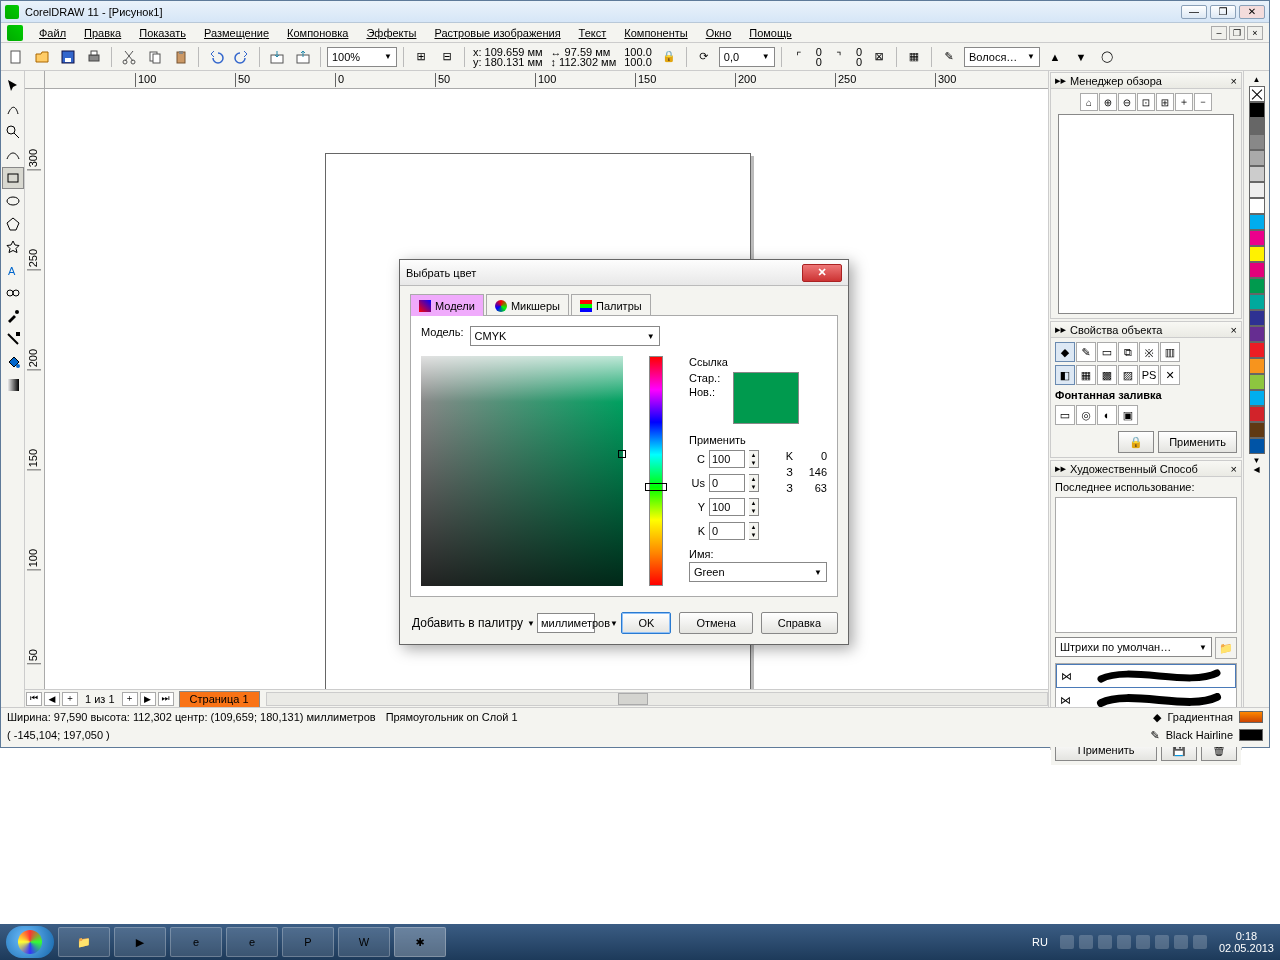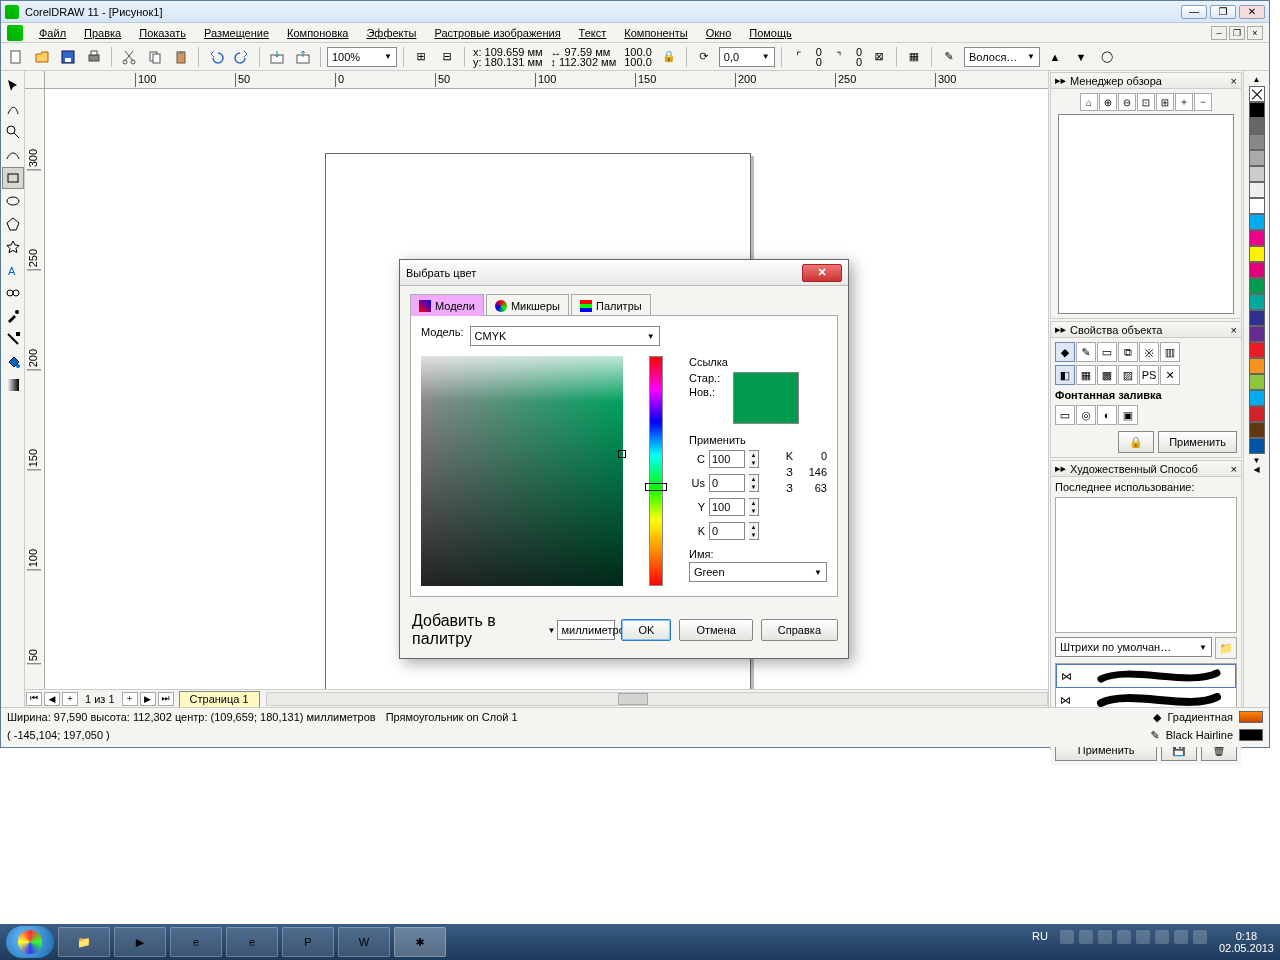--- a/index.html
+++ b/index.html
@@ -58,21 +58,21 @@
 .palette .sw{width:16px;height:16px;border:1px solid #666;margin-bottom:0}
 .palette .noX{width:16px;height:16px;border:1px solid #666;background:#fff;position:relative;margin-bottom:0}
 .palette .noX:before,.palette .noX:after{content:"";position:absolute;left:0;right:0;top:50%;border-top:1px solid #000;transform:rotate(45deg)}
 .palette .noX:after{transform:rotate(-45deg)}
 .statusbar{position:absolute;bottom:0;left:0;right:0;height:40px;background:#f4f4f0;border-top:1px solid #ccc;font-size:10px}
 .statusbar .row{height:18px;display:flex;align-items:center;padding:0 6px;gap:10px}
 .sbright{margin-left:auto;display:flex;align-items:center;gap:6px}
 .fillsw{width:24px;height:12px;border:1px solid #666}
 .pagebar{position:absolute;bottom:40px;left:24px;right:221px;height:18px;background:#f4f4f0;display:flex;align-items:center;border-top:1px solid #ccc;font-size:10px}
 .pagebar .pb{width:16px;height:14px;border:1px solid #aaa;background:#fff;display:flex;align-items:center;justify-content:center;margin:0 1px;font-size:9px}
-.pagetab{height:16px;border:1px solid #888;border-bottom:none;background:#fef9c3;padding:0 10px;display:flex;align-items:center;margin-left:4px}
+.pagetab{height:16px;border:1px solid #888;border-bottom:none;background:#f97316;padding:0 10px;display:flex;align-items:center;margin-left:4px}
 .hscrolltrack{flex:1;height:14px;background:#eaeae6;border:1px solid #ccc;margin-left:6px;position:relative}
 .hscrollthumb{position:absolute;left:45%;width:30px;height:12px;background:#d4d4d0;border:1px solid #aaa}
 
 .dialog{position:absolute;left:398px;top:258px;width:450px;background:#f4f4f0;border:1px solid #666;box-shadow:4px 4px 14px rgba(0,0,0,.35);z-index:100}
 .dialog .dtitlebar{height:26px;background:linear-gradient(#fdfdfd,#e8e8e8);display:flex;align-items:center;padding:0 6px;border-bottom:1px solid #bbb}
 .dialog .dclose{margin-left:auto;width:40px;height:18px;background:linear-gradient(#e77,#c33);color:#fff;display:flex;align-items:center;justify-content:center;border:1px solid #a22;font-weight:bold;border-radius:2px}
 .dtabs{display:flex;padding:8px 10px 0 10px;gap:2px}
 .dtab{height:22px;border:1px solid #aaa;background:#f4f4f0;padding:0 8px;display:flex;align-items:center;gap:4px;font-size:11px;border-bottom:none}
 .dtab.sel{background:#f0abfc;position:relative;z-index:2}
 .dtab .ti{width:12px;height:12px}
@@ -98,30 +98,30 @@
 .nin{width:36px;height:18px;border:1px solid #888;background:#fff;padding:0 2px;display:flex;align-items:center}
 .spin{width:10px;height:18px;border:1px solid #888;border-left:none;background:#f4f4f0;display:flex;flex-direction:column}
 .spin div{flex:1;font-size:6px;display:flex;align-items:center;justify-content:center}
 .nameRow{margin-top:8px}
 .nameRow .dcombo{flex:0 0 158px;margin-top:2px}
 .dbtns{display:flex;align-items:center;padding:6px 10px 10px 10px;gap:6px}
 .dbtns .lft{display:flex;align-items:center;gap:2px}
 .dbtns .rgt{margin-left:auto;display:flex;gap:8px}
 .dbtn{height:22px;border:1px solid #888;background:linear-gradient(#fff,#e4e4e0);padding:0 16px;display:flex;align-items:center;border-radius:2px}
 .dbtn.ok{border:1px solid #2a7ad0;box-shadow:0 0 0 1px #8ec0f8 inset}
-.txtbtn{font-size:16px;padding:0 2px}
+.txtbtn{font-size:12px;padding:0 2px}
 .smallcombo{width:58px;height:20px;border:1px solid #888;background:#fff;display:flex;align-items:center;padding:0 3px;font-size:10px}
 .smallcombo .arr{margin-left:auto;font-size:8px}
 
 .taskbar{position:absolute;bottom:0;left:0;width:1280px;height:36px;background:linear-gradient(#3b5d84,#1d3a5a);display:flex;align-items:center;padding:0 6px;gap:4px}
 .startbtn{width:48px;height:32px;border-radius:16px;background:radial-gradient(circle at 40% 40%,#6ec0ff,#1464a8);display:flex;align-items:center;justify-content:center}
 .startbtn .orb{width:24px;height:24px;border-radius:50%;background:conic-gradient(#f33,#3f3,#33f,#ff3,#f33)}
 .tbtn{width:52px;height:30px;background:rgba(255,255,255,.12);border:1px solid rgba(255,255,255,.25);display:flex;align-items:center;justify-content:center;border-radius:2px}
 .tbtn.act{background:rgba(255,255,255,.25)}
-.tray{margin-left:auto;display:flex;align-items:flex-start;gap:12px;color:#fff;font-size:10px}
+.tray{margin-left:auto;display:flex;align-items:center;gap:12px;color:#fff;font-size:10px}
 .trayicons{display:flex;gap:5px}
 .trayicons .ti{width:14px;height:14px;background:rgba(255,255,255,.2);border-radius:2px}
 .clock{text-align:center;line-height:12px}
 </style>
 </head>
 <body>
 
 <div class="winframe">
 
   <div class="titlebar">

